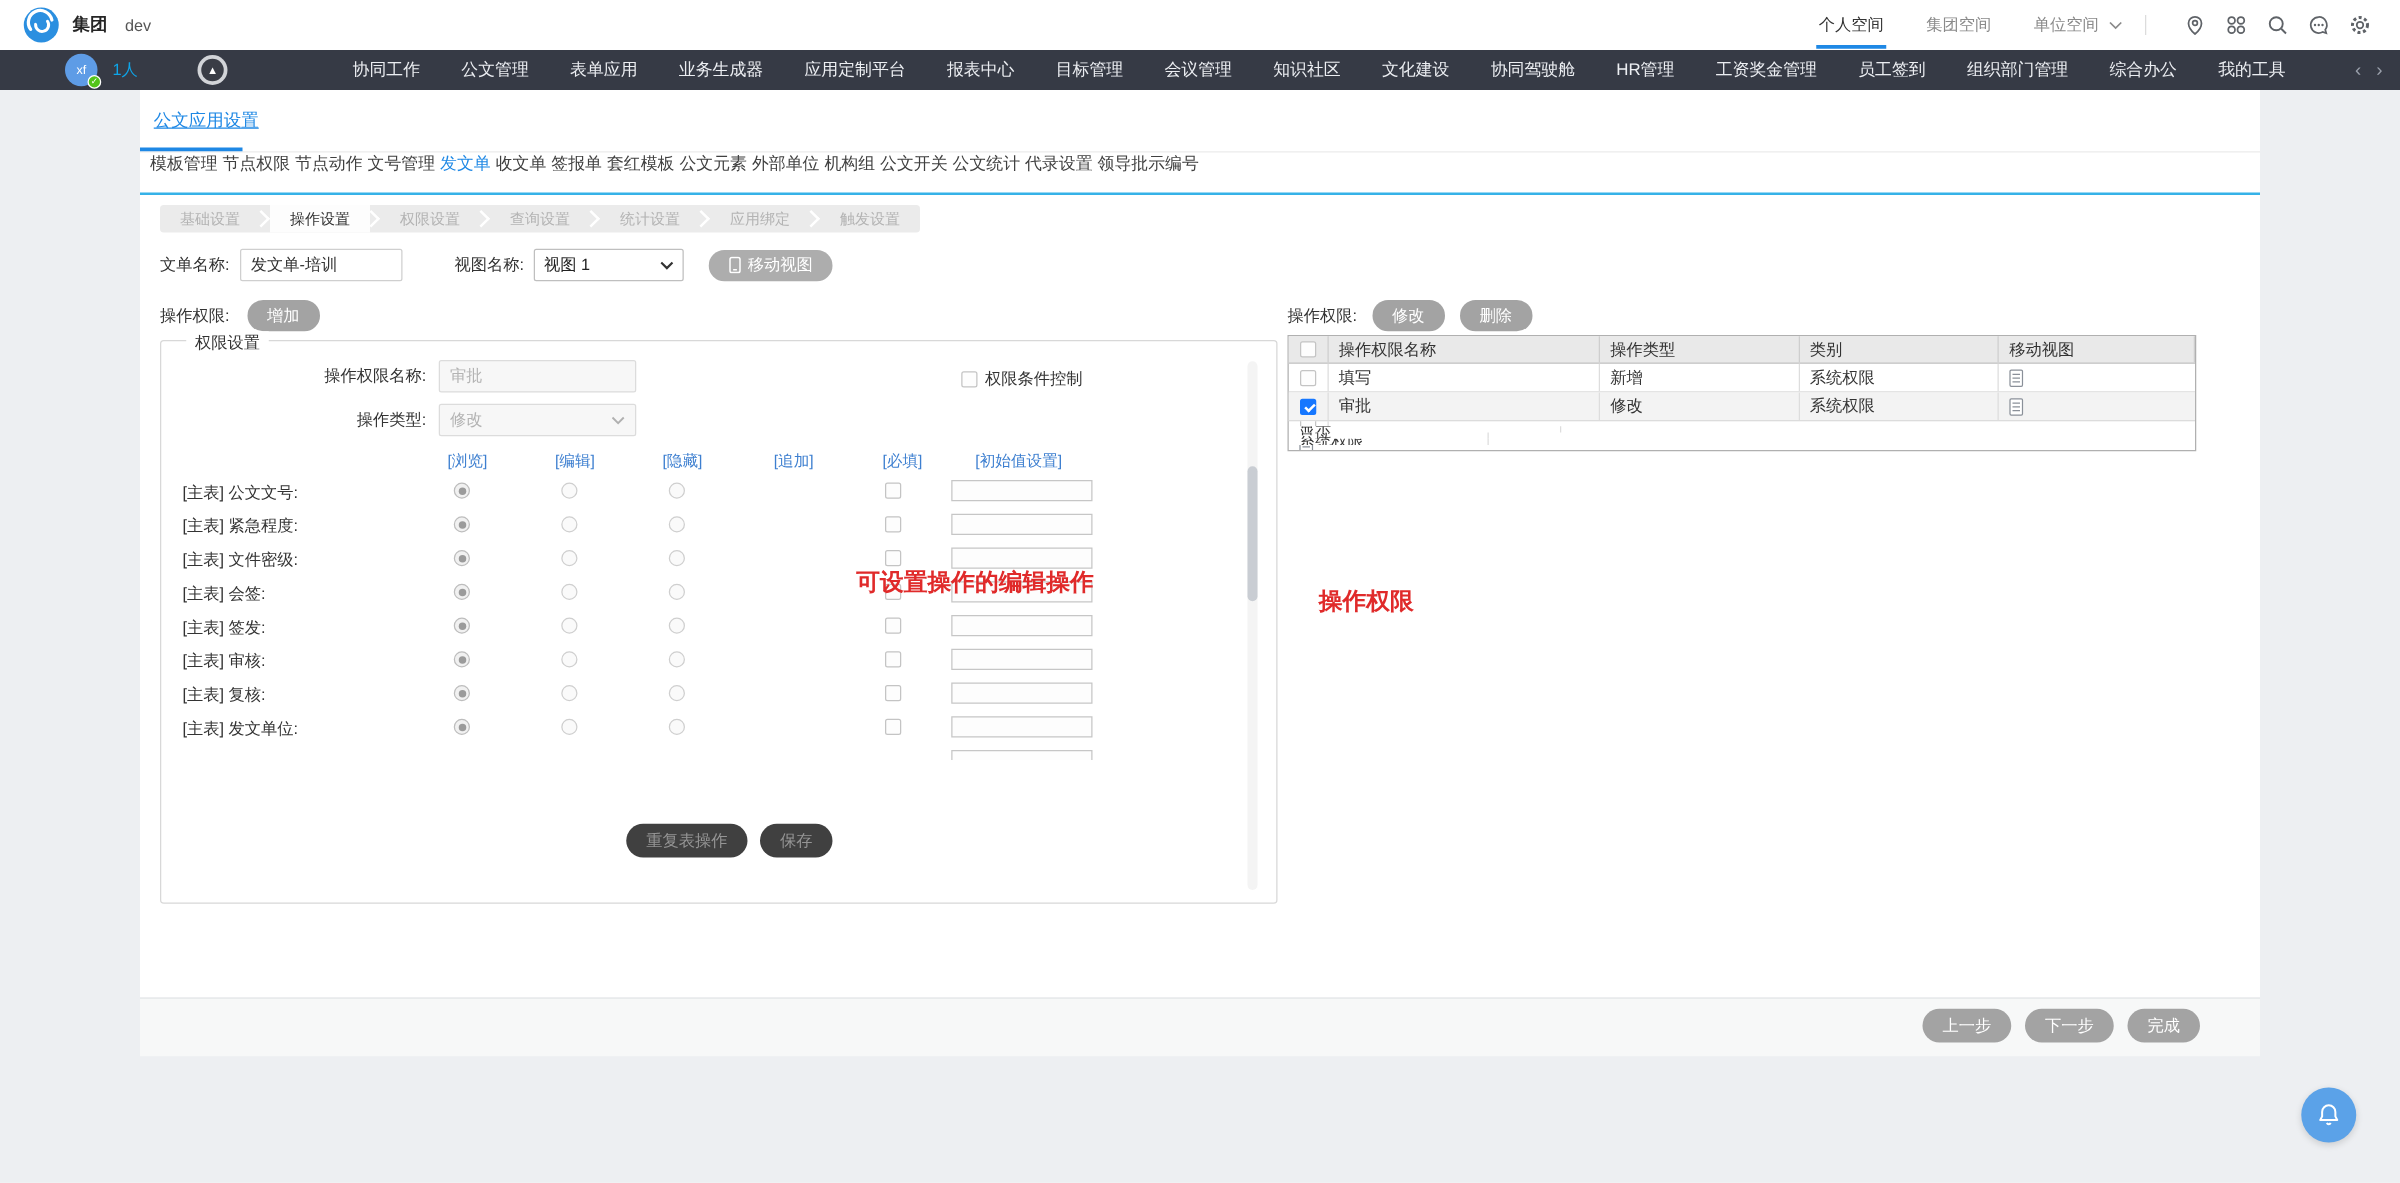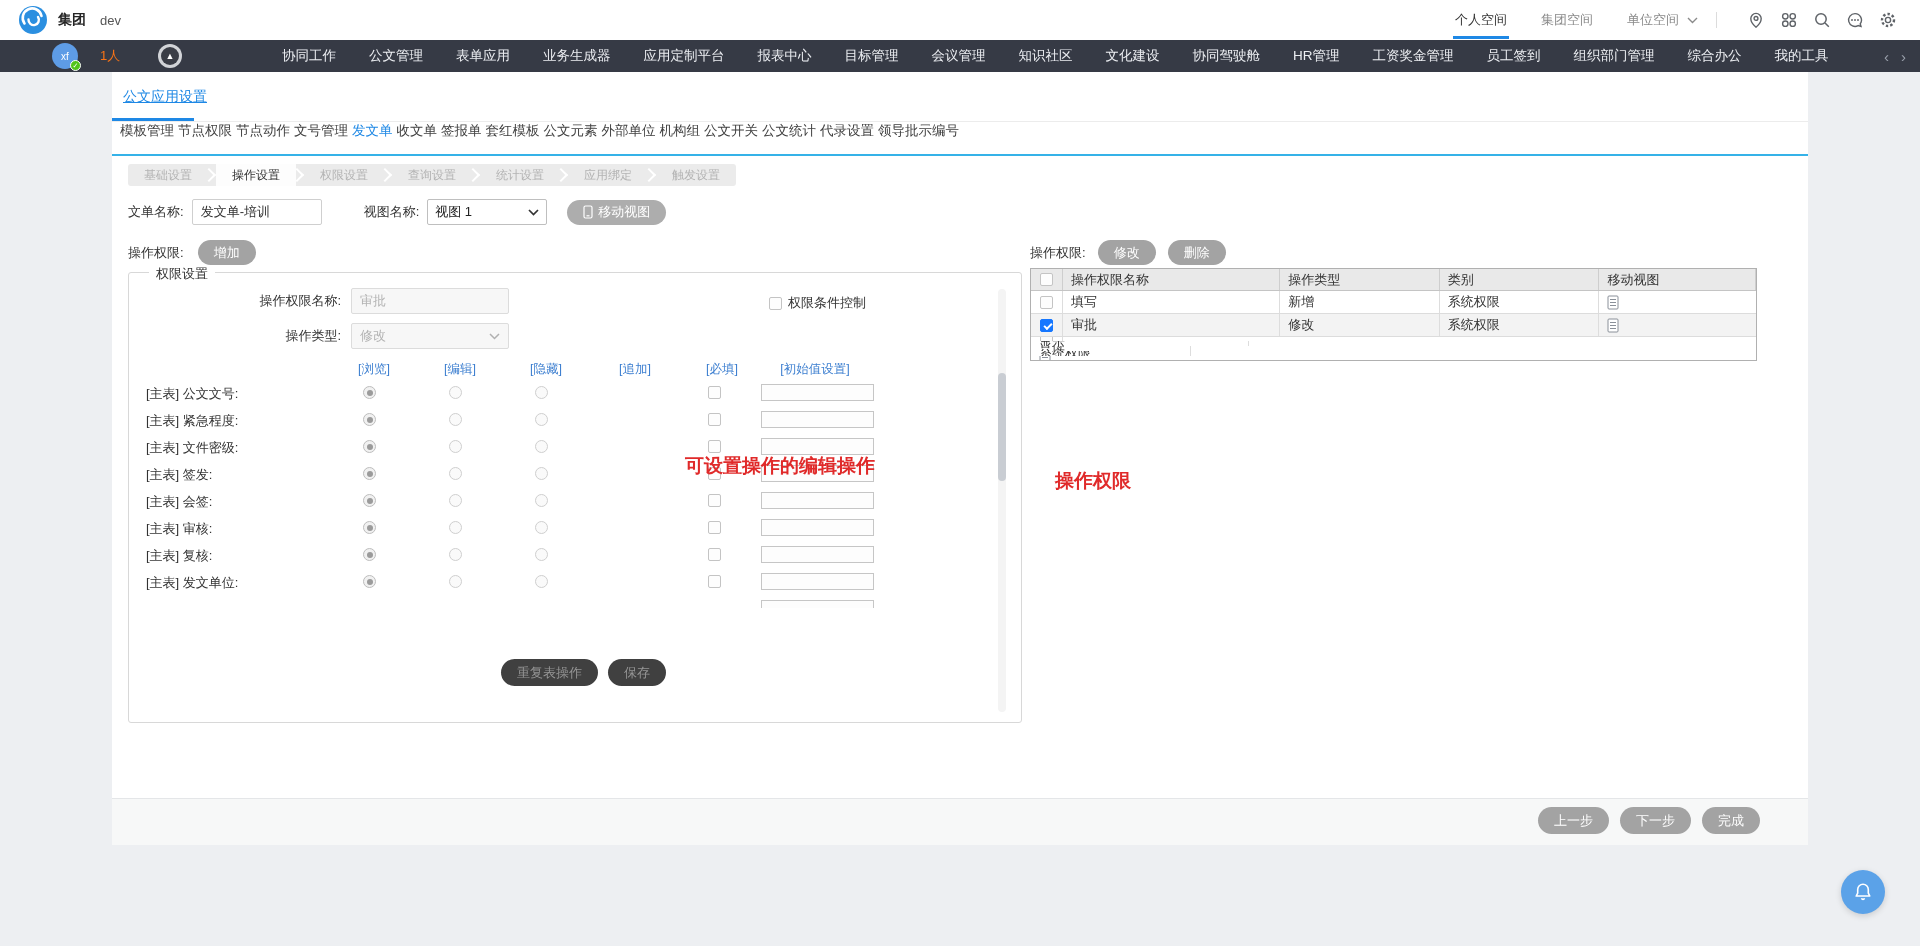--- a/index.html
+++ b/index.html
@@ -20,21 +20,21 @@
   .top-divider { width:1px; height:16px; background:#dcdcdc; margin:0 16px 0 18px; }
   .top-icon { width:20px; height:20px; margin-left:13px; display:flex; align-items:center; justify-content:center; cursor:pointer; }
 
   
   .navbar { position:absolute; left:0; top:40px; width:1920px; height:32px; background:#363a45; z-index:5; }
   .avatar-wrap { position:absolute; left:52px; top:3px; width:26px; height:26px; }
   .avatar { width:26px; height:26px; border-radius:50%; background:#5e9ce6; color:#fff; font-size:10px;
     display:flex; align-items:center; justify-content:center; }
   .avatar-badge { position:absolute; right:-3px; bottom:-2px; width:11px; height:11px; border-radius:50%;
     background:#52c41a; border:1px solid #fff; color:#fff; font-size:7px; line-height:9px; text-align:center; }
-  .online { position:absolute; left:100px; top:0; line-height:32px; color:#f97316; font-size:13px; }
+  .online { position:absolute; left:90px; top:0; line-height:32px; color:#0ea5e9; font-size:13px; }
   .nav-circle { position:absolute; left:158px; top:4px; width:24px; height:24px; border-radius:50%;
     background:#d2d4d8; display:flex; align-items:center; justify-content:center; }
   .nav-circle .inner { width:18px; height:18px; border-radius:50%; background:#3a3d46; color:#fff; font-size:9px;
     display:flex; align-items:center; justify-content:center; }
   .nav-items { position:absolute; left:236px; right:70px; top:0; height:32px; display:flex; gap:33px; overflow:hidden;margin-left:46px; }
   .nav-item { line-height:32px; font-size:13.5px; color:#eceef2; white-space:nowrap; cursor:pointer; }
   .nav-arrows { position:absolute; right:14px; top:0; height:32px; display:flex; align-items:center; gap:12px;
     color:#9aa0ab; font-size:15px; }
   .nav-arrows span { cursor:pointer; }
 
@@ -336,29 +336,29 @@
           </div>
           <div class="g-row">
             <span class="g-label">[主表] 文件密级:</span>
             <span class="radio sel" style="left: 234px;"></span>
             <span class="radio" style="left: 320px;"></span>
             <span class="radio" style="left: 406px;"></span>
             <span class="cb g-cb"></span>
             <span class="g-inp"></span>
           </div>
           <div class="g-row">
+            <span class="g-label">[主表] 会签:</span>
+            <span class="radio sel" style="left: 234px;"></span>
+            <span class="radio" style="left: 320px;"></span>
+            <span class="radio" style="left: 406px;"></span>
+            <span class="cb g-cb"></span>
+            <span class="g-inp"></span>
+          </div>
+          <div class="g-row">
             <span class="g-label">[主表] 签发:</span>
-            <span class="radio sel" style="left: 234px;"></span>
-            <span class="radio" style="left: 320px;"></span>
-            <span class="radio" style="left: 406px;"></span>
-            <span class="cb g-cb"></span>
-            <span class="g-inp"></span>
-          </div>
-          <div class="g-row">
-            <span class="g-label">[主表] 会签:</span>
             <span class="radio sel" style="left: 234px;"></span>
             <span class="radio" style="left: 320px;"></span>
             <span class="radio" style="left: 406px;"></span>
             <span class="cb g-cb"></span>
             <span class="g-inp"></span>
           </div>
           <div class="g-row">
             <span class="g-label">[主表] 审核:</span>
             <span class="radio sel" style="left: 234px;"></span>
             <span class="radio" style="left: 320px;"></span>

